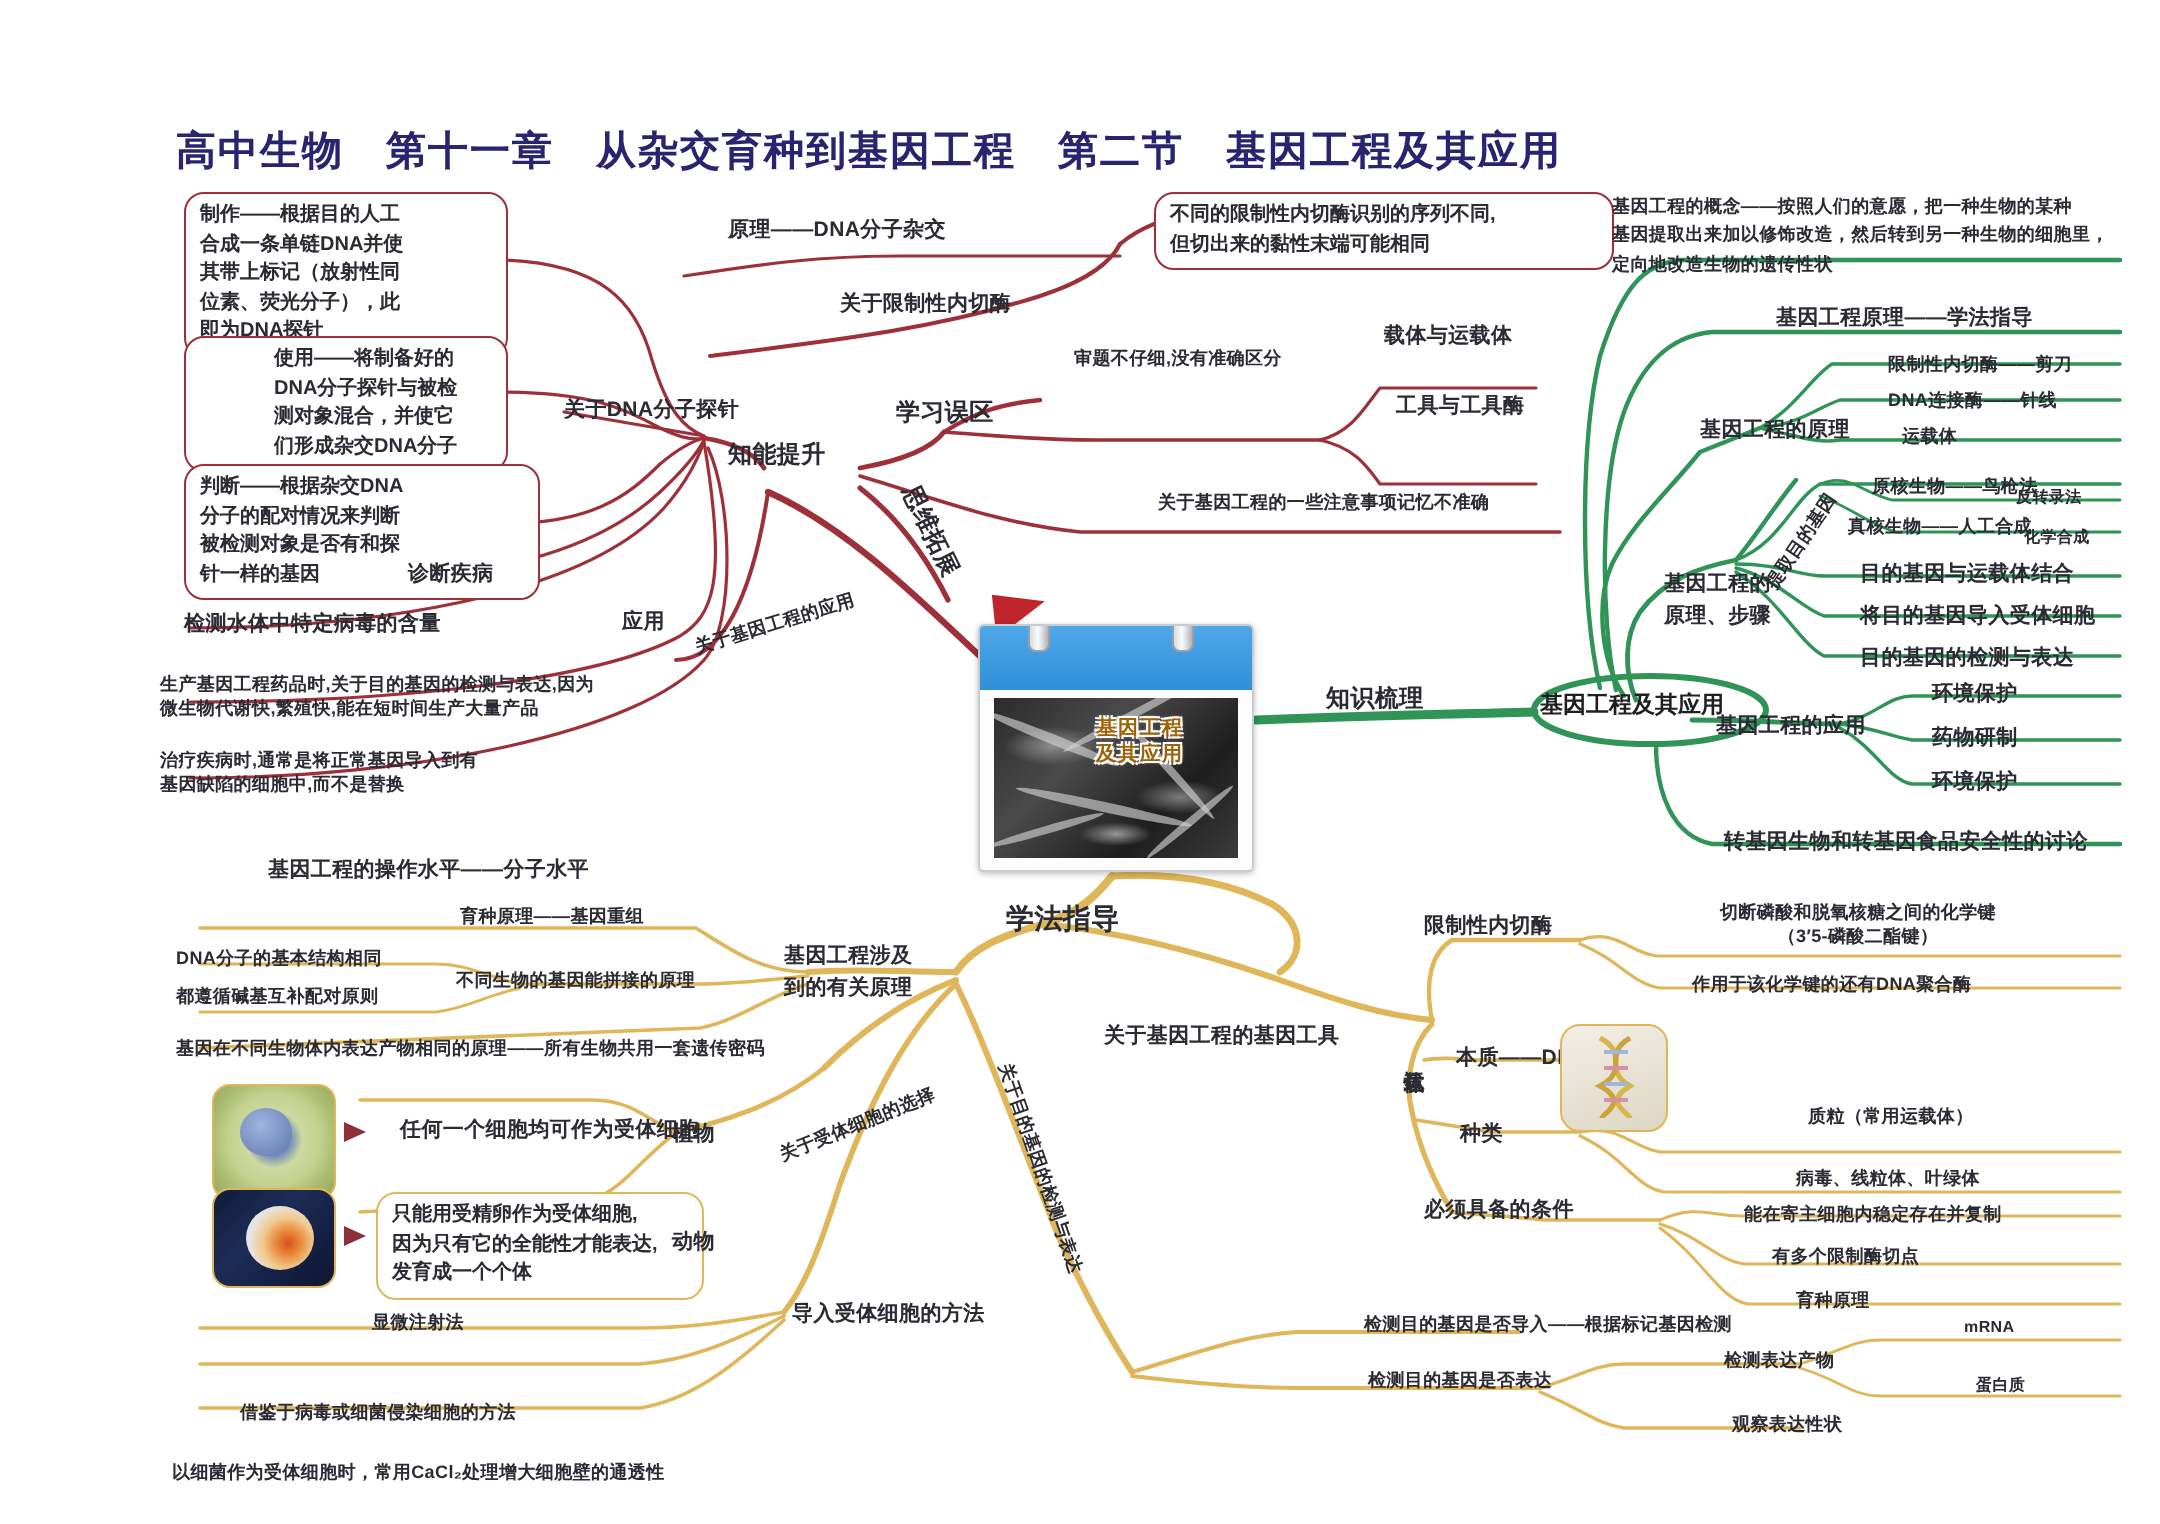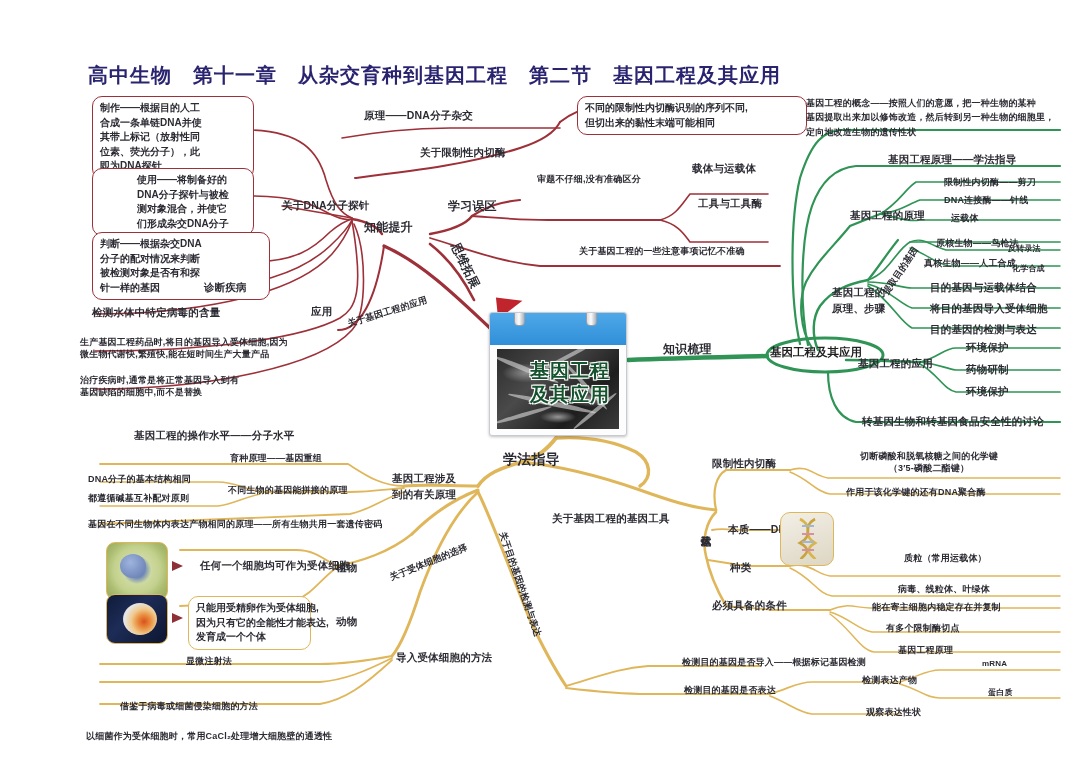--- a/index.html
+++ b/index.html
@@ -67,21 +67,21 @@
   #photo{position:absolute;left:7px;top:36px;width:122px;height:80px;
     background:
       radial-gradient(ellipse 40px 16px at 24% 30%, #8d8d8d 0%, transparent 60%),
       radial-gradient(ellipse 36px 14px at 76% 62%, #7e7e7e 0%, transparent 60%),
       radial-gradient(ellipse 30px 10px at 50% 85%, #969696 0%, transparent 60%),
       linear-gradient(135deg,#2b2b2b,#4a4a4a 35%,#1e1e1e 70%,#3c3c3c);
     overflow:hidden;}
   .fiber{position:absolute;background:#cfcfcf;opacity:.65;border-radius:50%;}
   #cardtext{
     position:absolute;left:0;top:46px;width:160px;text-align:center;
-    font-size:19px;font-weight:700;color:#14532d;line-height:1.25;
+    font-size:10px;font-weight:700;color:#a16207;line-height:1.25;
     text-shadow:0 0 2px #fff,1px 1px 0 #fff,-1px 1px 0 #fff,1px -1px 0 #fff,-1px -1px 0 #fff;
     white-space:pre;letter-spacing:1px;
   }
 
   
   #central{
     position:absolute;left:770px;top:345px;
     font-size:11.5px;font-weight:700;color:#1f1f1f;white-space:pre;
   }
 
@@ -268,21 +268,21 @@
 们形成杂交DNA分子</div>
   <div class="box red" style="left:92px;top:232px;width:178px;">判断——根据杂交DNA
 分子的配对情况来判断
 被检测对象是否有和探
 针一样的基因</div>
 
   <div class="lbl" style="left:282px;top:198px;">关于DNA分子探针</div>
   <div class="lbl" style="left:311px;top:304px;">应用</div>
   <div class="lbl" style="left:204px;top:280px;">诊断疾病</div>
   <div class="lbl" style="left:92px;top:305px;">检测水体中特定病毒的含量</div>
-  <div class="lbl sm" style="left:80px;top:336px;">生产基因工程药品时,将目的基因导入受体细胞,因为
+  <div class="lbl sm" style="left:80px;top:336px;">生产基因工程药品时,关于目的基因的检测与表达,因为
 微生物代谢快,繁殖快,能在短时间生产大量产品</div>
   <div class="lbl sm" style="left:80px;top:374px;">治疗疾病时,通常是将正常基因导入到有
 基因缺陷的细胞中,而不是替换</div>
   <div class="lbl sm" style="left:346px;top:318px;transform:rotate(-17deg);transform-origin:left top;">关于基因工程的应用</div>
 
   <div class="lbl" style="left:364px;top:108px;">原理——DNA分子杂交</div>
   <div class="lbl" style="left:420px;top:145px;">关于限制性内切酶</div>
   <div class="lbl md" style="left:448px;top:198px;">学习误区</div>
   <div class="lbl md" style="left:462px;top:240px;transform:rotate(64deg);transform-origin:left top;">思维拓展</div>
 
@@ -327,21 +327,21 @@
   <div class="lbl sm" style="left:228px;top:484px;">不同生物的基因能拼接的原理</div>
   <div class="lbl sm" style="left:88px;top:518px;">基因在不同生物体内表达产物相同的原理——所有生物共用一套遗传密码</div>
   <div class="lbl" style="left:392px;top:471px;line-height:1.5;">基因工程涉及
 到的有关原理</div>
 
   <div class="thumb" id="plantcell"></div>
   <div class="thumb" id="eggcell"></div>
   <div class="arrow" style="left:172px;top:561px;transform:rotate(180deg);"></div>
   <div class="arrow" style="left:172px;top:613px;transform:rotate(180deg);"></div>
   <div class="lbl" style="left:200px;top:558px;">任何一个细胞均可作为受体细胞</div>
-  <div class="box yellow" style="left:188px;top:596px;width:123px;">只能用受精卵作为受体细胞,
+  <div class="box yellow" style="left:188px;top:596px;width:164px;">只能用受精卵作为受体细胞,
 因为只有它的全能性才能表达,
 发育成一个个体</div>
   <div class="lbl" style="left:336px;top:560px;">植物</div>
   <div class="lbl" style="left:336px;top:614px;">动物</div>
   <div class="lbl sm" style="left:388px;top:572px;transform:rotate(-22deg);transform-origin:left top;">关于受体细胞的选择</div>
 
   <div class="lbl sm" style="left:186px;top:655px;">显微注射法</div>
   <div class="lbl sm" style="left:86px;top:702px;margin-top:28px;">以细菌作为受体细胞时，常用CaCl₂处理增大细胞壁的通透性</div>
   <div class="lbl sm" style="left:120px;top:700px;">借鉴于病毒或细菌侵染细胞的方法</div>
   <div class="lbl" style="left:396px;top:650px;">导入受体细胞的方法</div>
@@ -365,21 +365,21 @@
       <line x1="5" y1="17" x2="17" y2="17" stroke="#d68fa8" stroke-width="2"></line>
       <line x1="5" y1="25" x2="17" y2="25" stroke="#9fb6d8" stroke-width="2"></line>
       <line x1="5" y1="33" x2="17" y2="33" stroke="#d68fa8" stroke-width="2"></line>
     </svg>
   </div>
   <div class="lbl sm" style="left:904px;top:552px;">质粒（常用运载体）</div>
   <div class="lbl sm" style="left:898px;top:583px;">病毒、线粒体、叶绿体</div>
   <div class="lbl" style="left:712px;top:598px;">必须具备的条件</div>
   <div class="lbl sm" style="left:872px;top:601px;">能在寄主细胞内稳定存在并复制</div>
   <div class="lbl sm" style="left:886px;top:622px;">有多个限制酶切点</div>
-  <div class="lbl sm" style="left:898px;top:644px;">基因工程原理</div>
+  <div class="lbl sm" style="left:898px;top:644px;">育种原理</div>
 
   <div class="lbl sm" style="left:682px;top:656px;">检测目的基因是否导入——根据标记基因检测</div>
   <div class="lbl sm" style="left:684px;top:684px;">检测目的基因是否表达</div>
   <div class="lbl sm" style="left:862px;top:674px;">检测表达产物</div>
   <div class="lbl sm" style="left:866px;top:706px;">观察表达性状</div>
   <div class="lbl xs" style="left:982px;top:659px;">mRNA</div>
   <div class="lbl xs" style="left:988px;top:688px;">蛋白质</div>
 
 </div>
 

